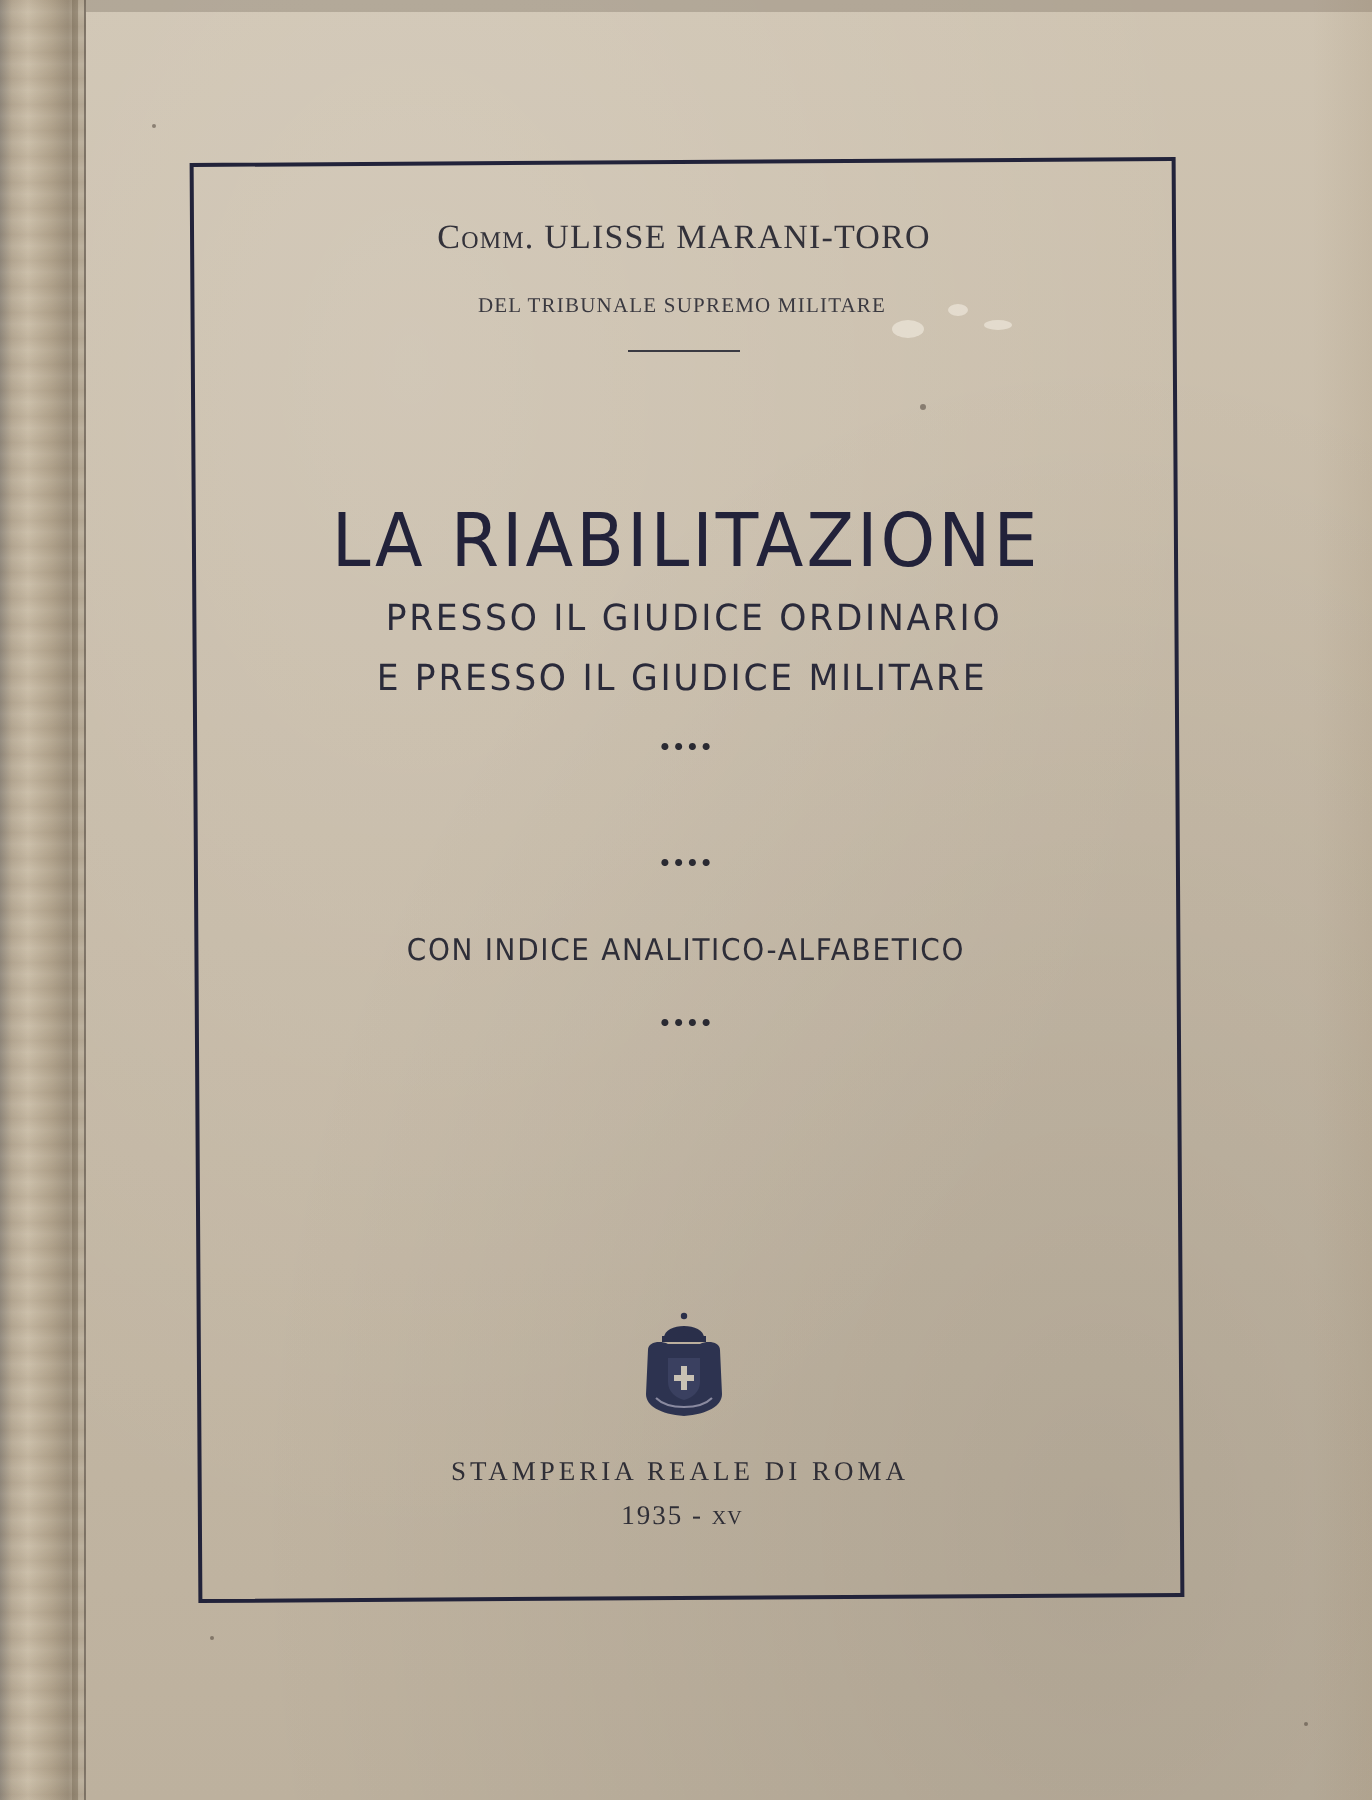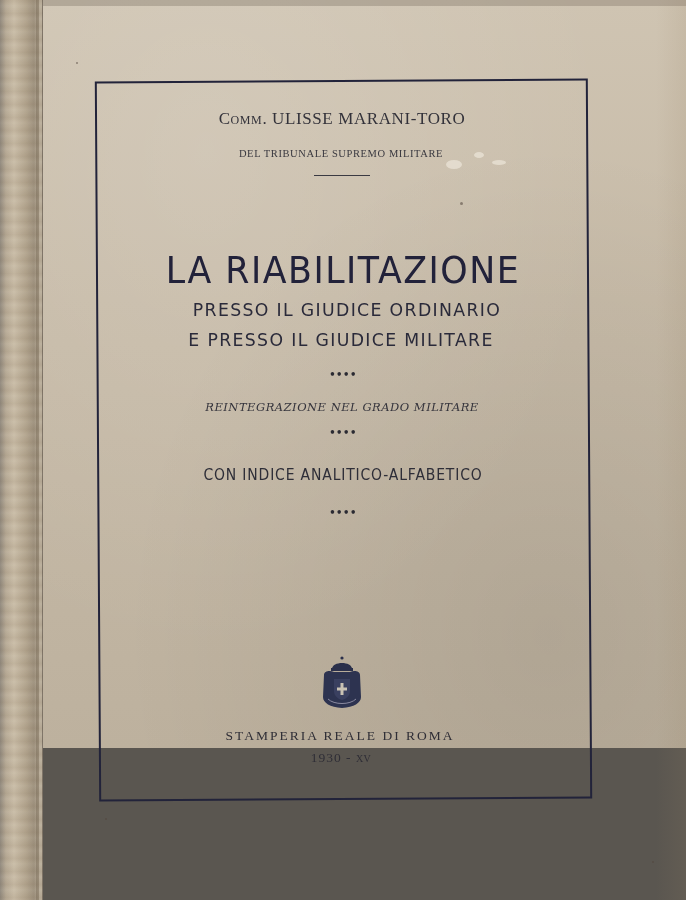--- a/index.html
+++ b/index.html
@@ -17,21 +17,21 @@
     .photo-bg {
       position: absolute;
       inset: 0;
       background: #5a5650;
     }
     .cover {
       position: absolute;
       left: 0;
       top: 0;
       width: 686px;
-      height: 748px;
+      height: 900px;
       background:
         radial-gradient(ellipse at 30% 20%, rgba(255,255,255,0.12), rgba(0,0,0,0) 60%),
         radial-gradient(ellipse at 80% 85%, rgba(0,0,0,0.08), rgba(0,0,0,0) 55%),
         linear-gradient(180deg, #cfc4b2 0%, #c7bba8 40%, #bdb19e 100%);
     }
     .spine {
       position: absolute;
       left: 0;
       top: 0;
       width: 42px;
@@ -235,21 +235,20 @@
     <span>ULISSE MARANI-TORO</span>
   </div>
   <div class="text author-role2">DEL TRIBUNALE SUPREMO MILITARE</div>
   <div class="rule"></div>
 
   <div class="text title">LA RIABILITAZIONE</div>
   <div class="text subtitle1">PRESSO IL GIUDICE ORDINARIO</div>
   <div class="text subtitle2">E PRESSO IL GIUDICE MILITARE</div>
 
   <div class="text dots dots1">••••</div>
-  <div class="text reintegrazione">REINTEGRAZIONE NEL GRADO MILITARE</div>
   <div class="text dots dots2">••••</div>
   <div class="text indice">CON INDICE ANALITICO-ALFABETICO</div>
   <div class="text dots dots3">••••</div>
 
   <div class="crest">
     <svg width="48" height="56" viewBox="0 0 48 56">
 
       <circle cx="24" cy="3" r="1.6" fill="#2a2f4a"></circle>
       <path d="M14 14 C14 6, 34 6, 34 14 Z" fill="#2a2f4a"></path>
       <rect x="13" y="13" width="22" height="3" fill="#2a2f4a"></rect>
@@ -260,16 +259,16 @@
 
       <rect x="22.5" y="28" width="3" height="12" fill="#c9c2b4"></rect>
       <rect x="19" y="32.5" width="10" height="3" fill="#c9c2b4"></rect>
 
       <path d="M10 44 C16 50, 32 50, 38 44" stroke="#8a8aa0" stroke-width="1" fill="none"></path>
     </svg>
   </div>
 
   <div class="text publisher">STAMPERIA REALE DI ROMA</div>
   <div class="text year">
-    <span>1930 -</span>
+    <span>1935 -</span>
     <span class="xv" style="font-variant: small-caps;">XV</span>
   </div>
 </div>
 
 </body></html>

